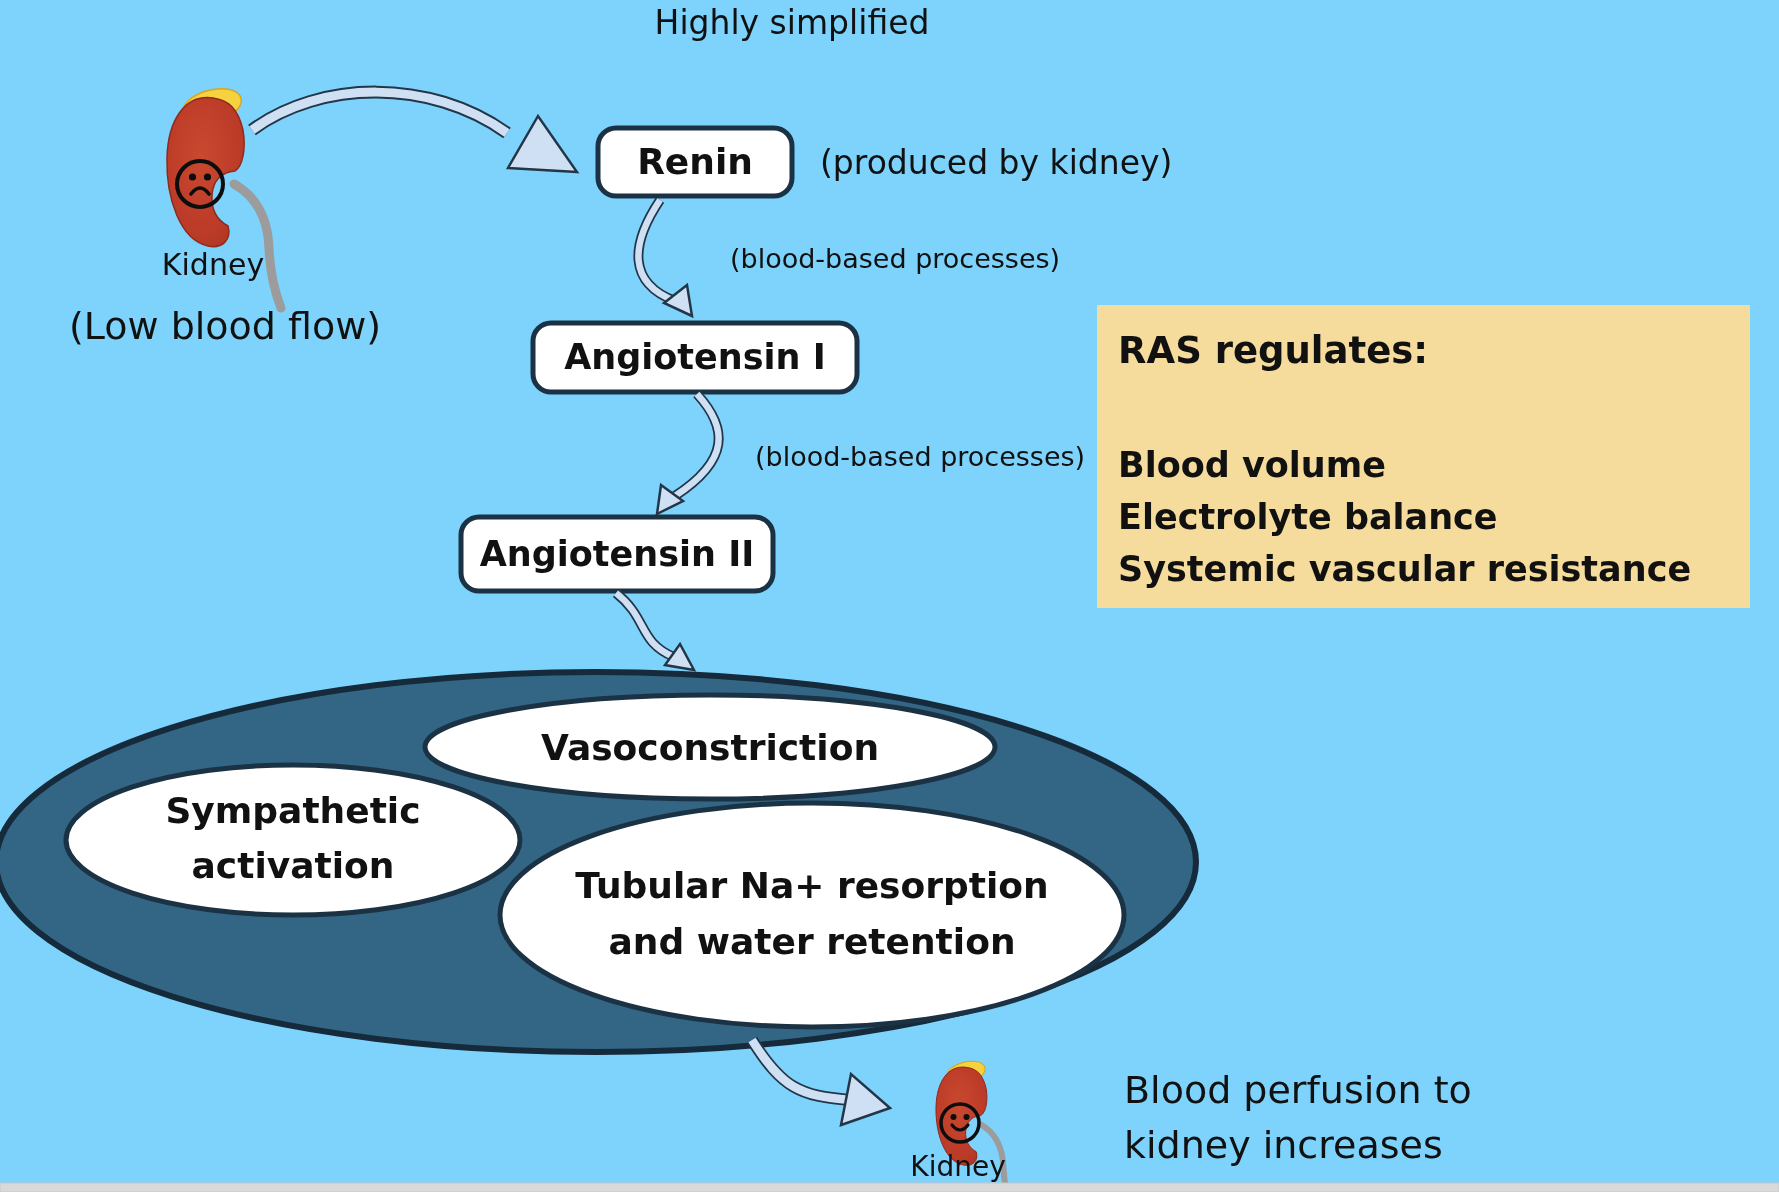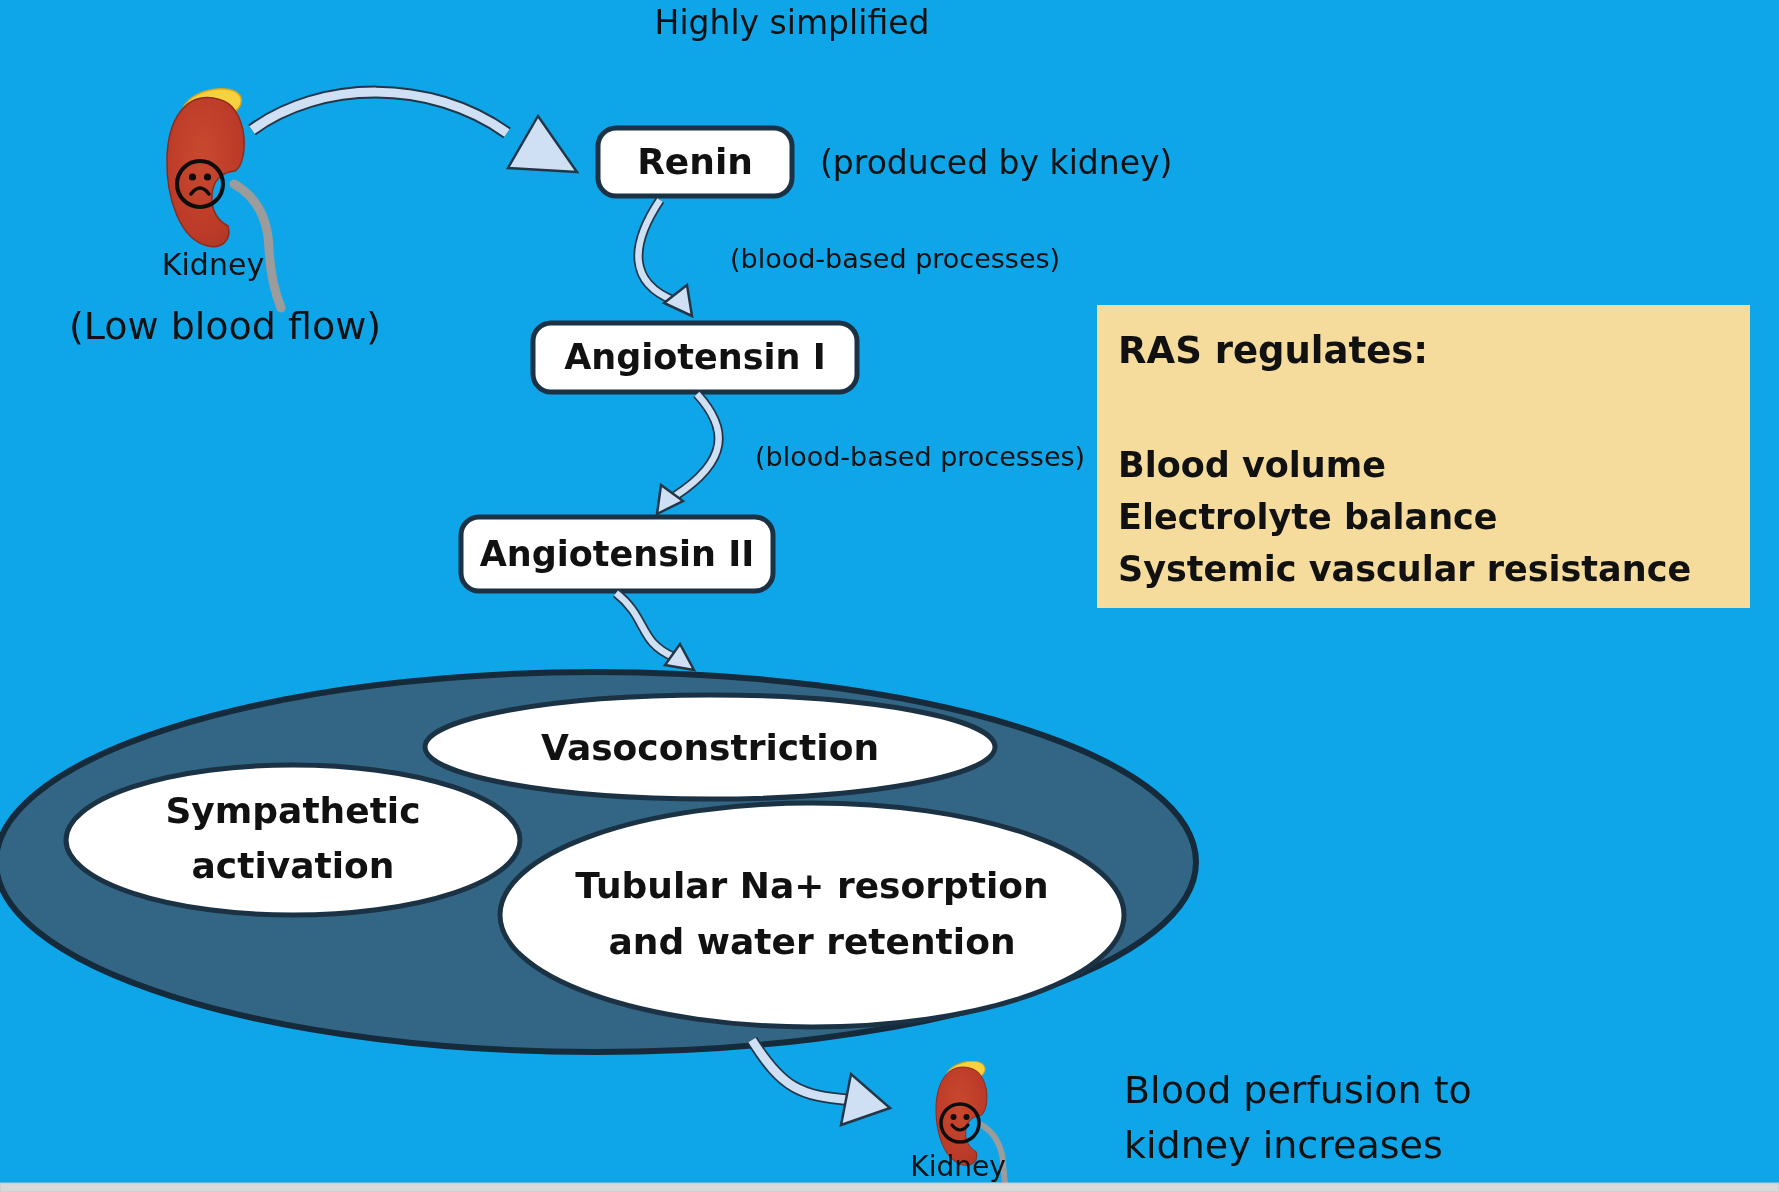--- a/index.html
+++ b/index.html
@@ -1,16 +1,16 @@
 <!DOCTYPE html>
 <html><head>
 <meta charset="utf-8">
 <style>
   html,body{margin:0;padding:0;background:#ffffff;}
-  .stage{position:relative;width:1779px;height:1192px;background:#0ea5e9;overflow:hidden;
+  .stage{position:relative;width:1779px;height:1192px;background:#7dd3fc;overflow:hidden;
          font-family:"DejaVu Sans","Liberation Sans",sans-serif;}
   svg{position:absolute;left:0;top:0;}
   text{fill:#111111;}
   .t-plain{font-family:"DejaVu Sans","Liberation Sans",sans-serif;font-weight:400;}
   .t-bold{font-family:"DejaVu Sans","Liberation Sans",sans-serif;font-weight:700;}
 </style>
 </head>
 <body>
 
 <div class="stage">

